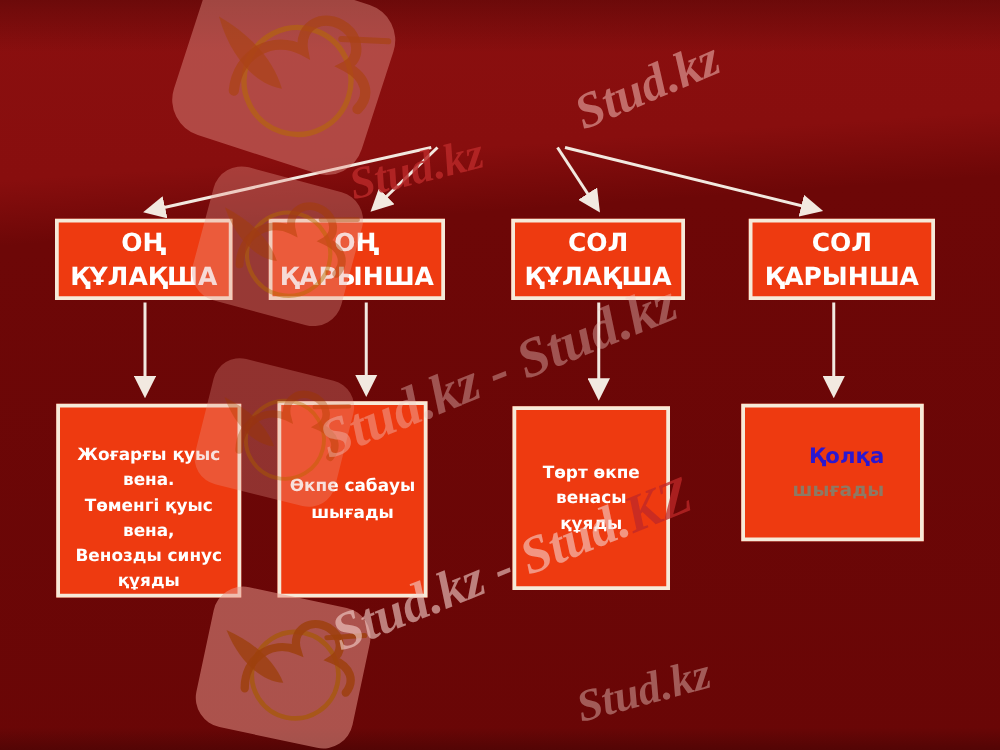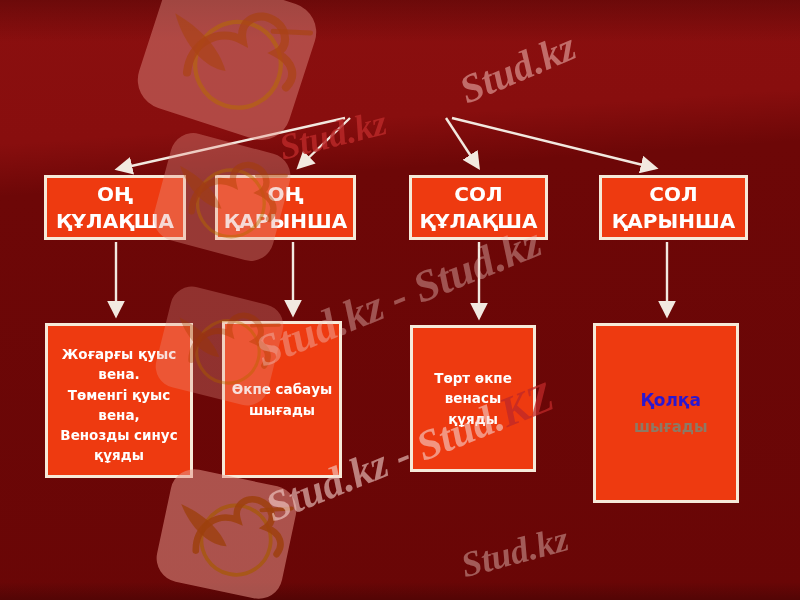--- a/index.html
+++ b/index.html
@@ -16,24 +16,24 @@
   .box{
     position:absolute;box-sizing:border-box;z-index:3;
     background:#ee3a10;border:3px solid #f6ead9;
     display:flex;align-items:center;justify-content:center;
     text-align:center;color:#ffffff;font-weight:bold;
   }
   .title-box{left:248px;top:55px;width:307px;height:60px;font-size:19px;letter-spacing:.5px;color:#f2e0d0;}
   .r2{top:175px;height:65px;font-size:20px;line-height:1.32;white-space:pre-line;}
   .r2a{left:44px;width:142px}.r2b{left:215px;width:141px}.r2c{left:409px;width:139px}.r2d{left:599px;width:149px}
   .r3{font-size:13.5px;line-height:1.5;white-space:pre-line;}
-  .r3a{left:45px;top:323px;width:148px;height:155px;align-items:flex-start;padding-top:18px;}
+  .r3a{left:45px;top:323px;width:148px;height:155px;align-items:flex-start;padding-top:28px;}
   .r3b{left:222px;top:321px;width:120px;height:157px;}
   .r3c{left:410px;top:325px;width:126px;height:147px;}
-  .r3d{left:593px;top:323px;width:146px;height:180px;justify-content:flex-start;text-align:center;padding-left:38px;}
+  .r3d{left:593px;top:323px;width:146px;height:110px;justify-content:flex-start;text-align:right;padding-left:38px;}
   .r3d .col{display:flex;flex-direction:column;gap:2px;}
   .aorta{color:#2b17d0;font-size:17px;font-weight:bold;}
   .aorta-sub{color:#8d7964;font-size:15px;font-weight:bold;}
   .logo{position:absolute;z-index:4;pointer-events:none;}
   .logo1{left:138px;top:-18px;width:178px;height:148px;transform:rotate(18deg);opacity:.78;}
   .logo2{left:158px;top:138px;width:128px;height:118px;transform:rotate(15deg);opacity:.7;}
   .logo3{left:153px;top:292px;width:133px;height:108px;transform:rotate(14deg);opacity:.6;}
   .logo4{left:160px;top:474px;width:133px;height:120px;transform:rotate(12deg);opacity:.88;}
   .wm{
     position:absolute;z-index:5;pointer-events:none;white-space:nowrap;

